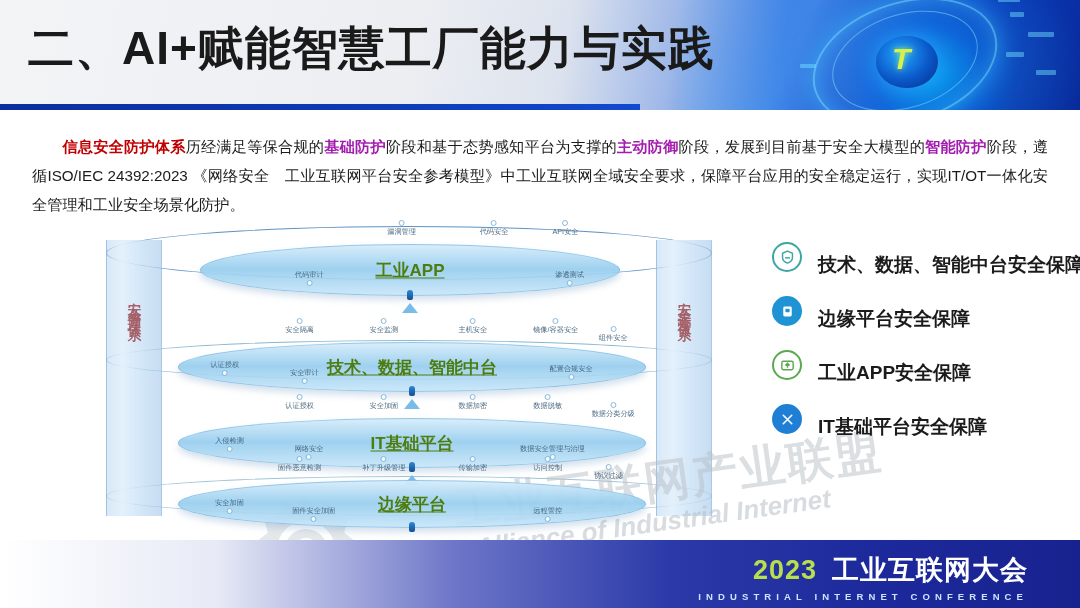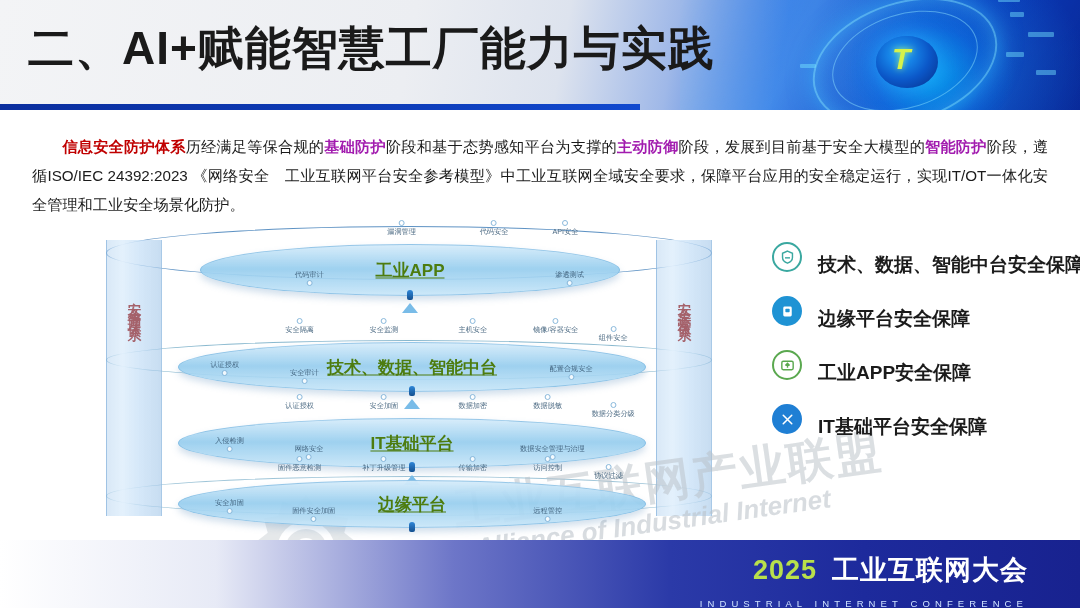--- a/index.html
+++ b/index.html
@@ -179,22 +179,22 @@
   
   .footer {
     position: absolute; left: 0; bottom: 0; width: 1080px; height: 68px;
     background: linear-gradient(90deg, #ffffff 0%, #e7eaf6 20%, #6d76c8 42%, #2b3aa8 62%, #1d2a9c 80%, #18228f 100%);
   }
   .footer-logo { position: absolute; right: 52px; top: 12px; text-align: right; }
   .footer-logo .line1 { font-size: 27px; font-weight: 800; letter-spacing: 1px; white-space: nowrap; }
   .footer-logo .y { color: #b9e04b; }
   .footer-logo .cn { color: #ffffff; margin-left: 15px; text-align: center; }
   .footer-logo .line2 {
-    font-size: 9.5px; letter-spacing: 5.1px; color: #cfe3ff; margin-top: 10px;
-    white-space: nowrap; font-weight: 400;
+    font-size: 9.5px; letter-spacing: 5.1px; color: #cfe3ff; margin-top: 3px;
+    white-space: nowrap; font-weight: 700;
   }
 </style>
 </head>
 <body>
 
 <div class="slide">
 
   <div class="header">
     <div class="header-art">
       <div class="ring"></div>
@@ -374,19 +374,19 @@
           <path d="M6 6l12 12M18 6L6 18"></path>
         </svg>
       </span>
       <span class="legend-label">IT基础平台安全保障</span>
     </div>
   </div>
 
   <div class="footer">
     <div class="footer-logo">
       <div class="line1">
-        <span class="y">2025</span><span class="cn">工业互联网大会</span>
+        <span class="y">2023</span><span class="cn">工业互联网大会</span>
       </div>
       <div class="line2">INDUSTRIAL INTERNET CONFERENCE</div>
     </div>
   </div>
 
 </div>
 
 </body></html>

